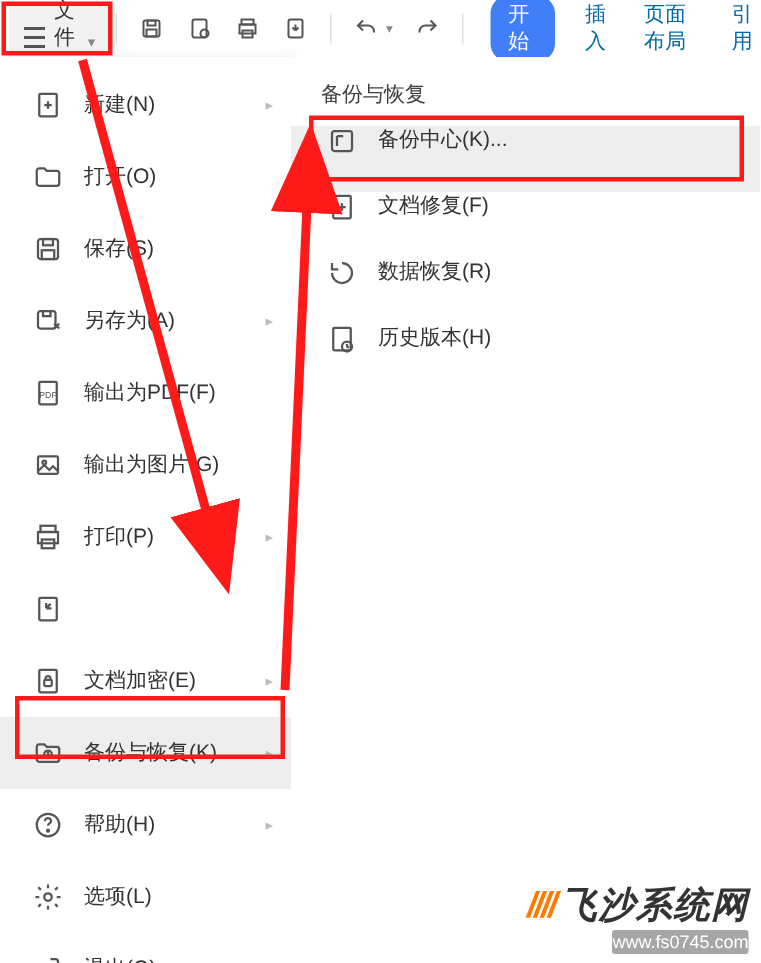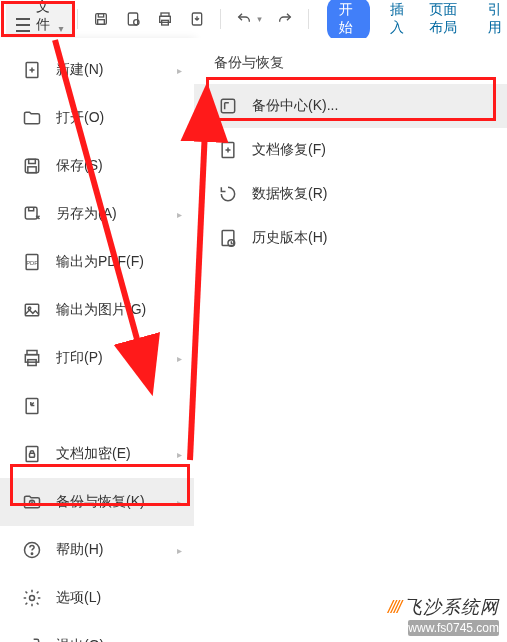--- a/index.html
+++ b/index.html
@@ -125,21 +125,20 @@
     background: #fff;
     padding-top: 10px;
     box-sizing: border-box;
   }
   .panel-title {
     padding: 6px 0 12px 20px;
     color: #404040;
   }
   .panel-item {
     display: flex;
-    align-items: center;
     height: 44px;
     padding-left: 24px;
     cursor: pointer;
   }
   .panel-item:hover, .panel-item.hover { background: #eeeeee; }
   .panel-item .p-icon {
     width: 20px;
     height: 20px;
     margin-right: 14px;
     color: #555;
@@ -168,22 +167,22 @@
   
   .wm {
     position: absolute;
     right: 8px;
     bottom: 6px;
     text-align: right;
     z-index: 60;
     pointer-events: none;
   }
   .wm .wm-top {
-    font-size: 18px;
-    font-weight: normal;
+    font-size: 24px;
+    font-weight: bold;
     font-style: italic;
     color: #333;
     letter-spacing: 1px;
     text-shadow: 0 0 3px #fff, 0 0 3px #fff;
   }
   .wm .wm-top .bars {
     color: #ff7a00;
     letter-spacing: -2px;
     margin-right: 4px;
   }

